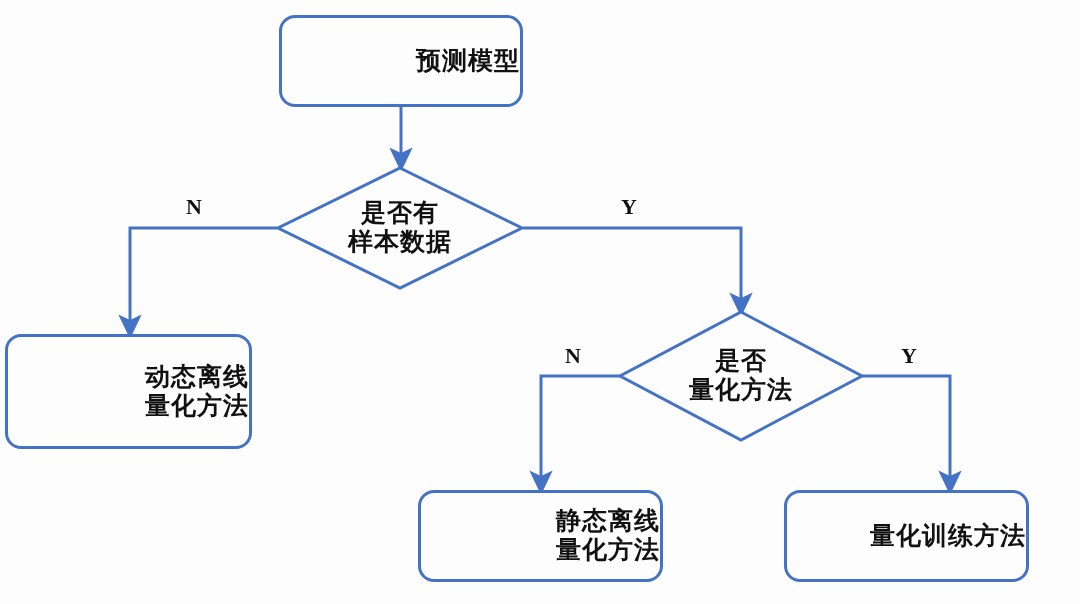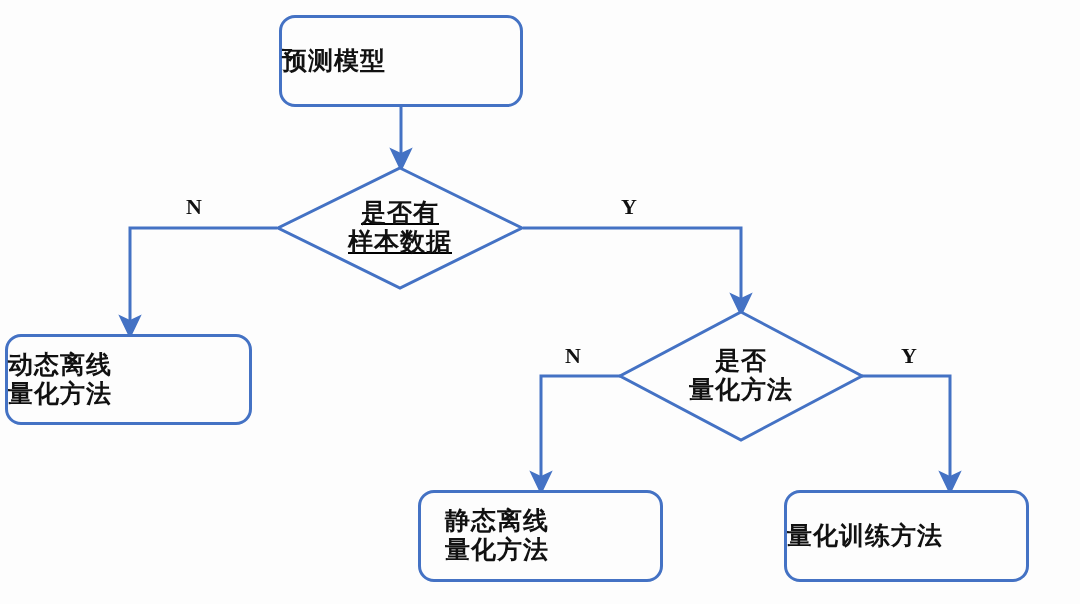--- a/index.html
+++ b/index.html
@@ -23,21 +23,21 @@
     left: 0;
     top: 0;
     width: 1080px;
     height: 604px;
   }
   .node {
     position: absolute;
     box-sizing: border-box;
     display: flex;
     align-items: center;
-    justify-content: flex-start;
+    justify-content: flex-end;
     text-align: center;
   }
   .node.box {
     border: 3px solid #4472C4;
     border-radius: 16px;
     background: #fdfdfd;
   }
   .node-label {
     font-family: "Liberation Serif", "DejaVu Serif", serif;
     font-size: 25px;
@@ -88,26 +88,26 @@
 
     <polygon points="400,168 522,228 400,288 278,228" fill="#fdfdfd" stroke="#4472C4" stroke-width="3"></polygon>
 
     <polygon points="741,312 862,376 741,440 620,376" fill="#fdfdfd" stroke="#4472C4" stroke-width="3"></polygon>
   </svg>
 
   <div class="node box" style="left:279px; top:15px; width:244px; height:92px;">
     <span class="node-label">预测模型</span>
   </div>
 
-  <div class="diamond-label" style="left:290px; top:178px; width:220px; height:100px;text-decoration:underline;">
+  <div class="diamond-label" style="left:290px; top:178px; width:220px; height:100px;">
     <span class="node-label">是否有
 样本数据</span>
   </div>
 
-  <div class="node box" style="left:5px; top:334px; width:247px; height:91px;">
+  <div class="node box" style="left:5px; top:334px; width:247px; height:115px;">
     <span class="node-label">动态离线
 量化方法</span>
   </div>
 
   <div class="diamond-label" style="left:631px; top:326px; width:220px; height:100px;">
     <span class="node-label">是否
 量化方法</span>
   </div>
 
   <div class="node box" style="left:418px; top:490px; width:245px; height:92px;padding-left:24px;">

